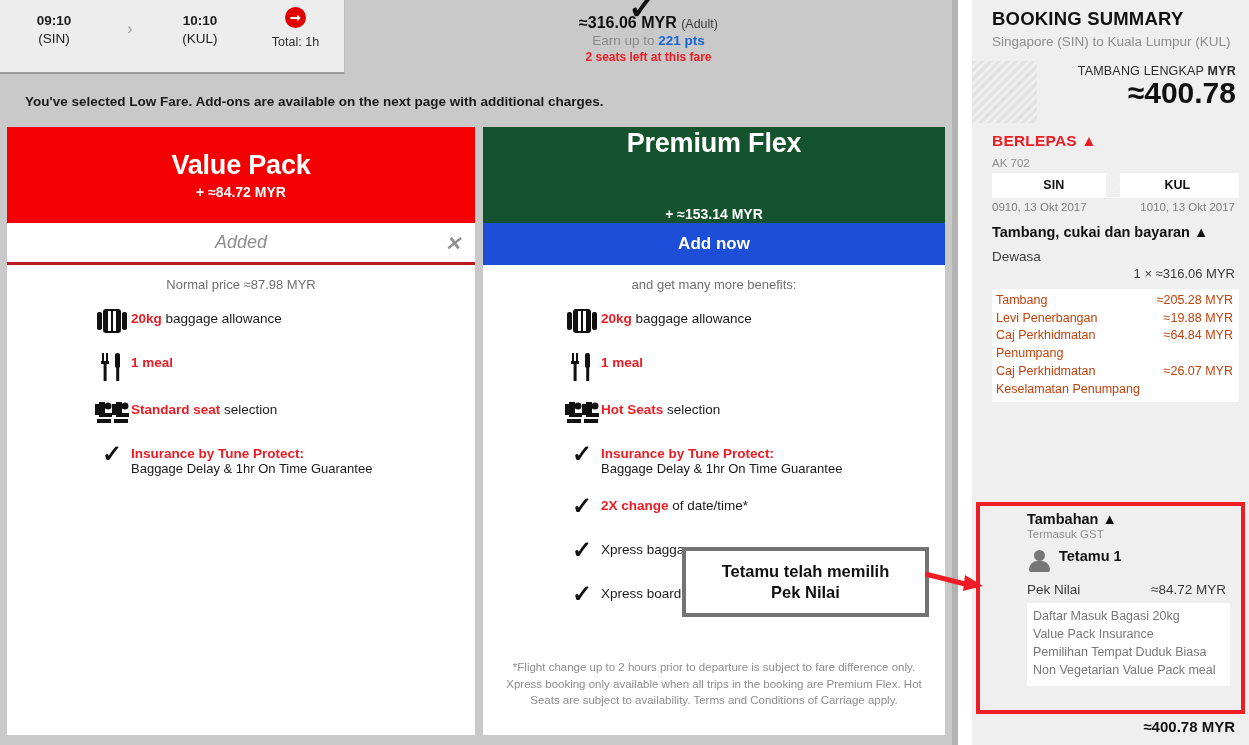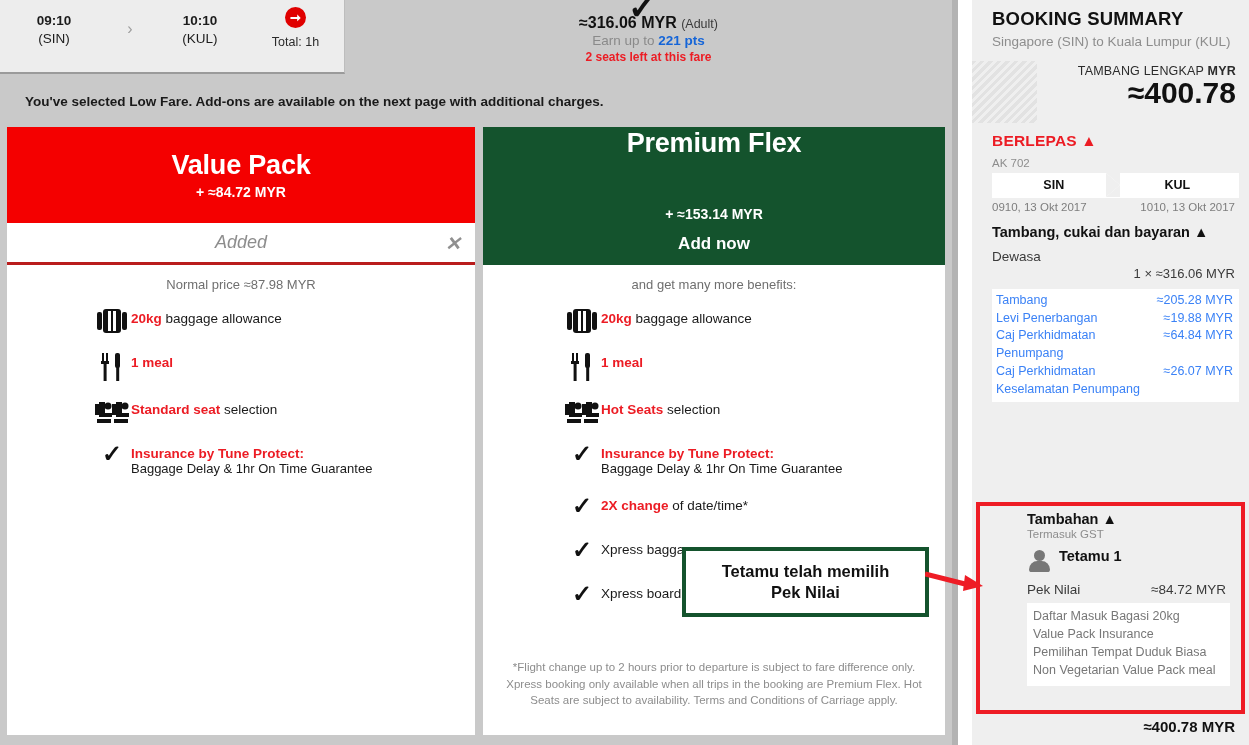--- a/index.html
+++ b/index.html
@@ -116,21 +116,21 @@
   .action-bar {
     height: 42px; display: flex; align-items: center;
     justify-content: center; position: relative;
   }
   .action-added {
     background: #fff; color: #8d8d8d; font-size: 18px;
     border-bottom: 3px solid #b91c1c;
     font-style: italic;
   }
   .action-add {
-    background: #14532d; color: #fff; font-size: 17px; font-weight: bold;
+    background: #1d4ed8; color: #fff; font-size: 17px; font-weight: bold;
   }
   .close-x {
     position: absolute; right: 14px; top: 50%;
     transform: translateY(-50%);
     font-size: 19px; color: #909090; font-weight: bold;
     line-height: 1; cursor: pointer;
   }
 
   .sub-note {
     text-align: center; font-size: 13px; color: #6f6f6f;
@@ -160,21 +160,21 @@
   .footnote {
     position: absolute; left: 14px; right: 14px; bottom: 26px;
     text-align: center; font-size: 11.5px; color: #8d8d8d;
     line-height: 1.45;
   }
 
   
   .callout {
     position: absolute; left: 682px; top: 547px;
     width: 247px; height: 70px;
-    background: #fff; border: 4px solid #14532d;
+    background: #fff; border: 4px solid #737373;
     display: flex; flex-direction: column;
     align-items: center; justify-content: center;
     font-size: 16.5px; font-weight: bold; color: #111;
     line-height: 1.3; z-index: 40;
   }
   .callout-arrow {
     position: absolute; left: 925px; top: 570px;
     width: 60px; height: 22px; z-index: 41;
   }
 
@@ -263,21 +263,21 @@
   .sb-qty {
     padding: 2px 14px 0 0; font-size: 13px;
     color: #3a3a3a; text-align: right;
   }
   .fare-rows {
     margin: 8px 10px 0 20px; background: #fff;
     padding: 3px 4px 4px 4px;
   }
   .fare-row {
     display: flex; justify-content: space-between;
-    font-size: 12.5px; color: #3b82f6; line-height: 1.42;
+    font-size: 12.5px; color: #c2410c; line-height: 1.42;
   }
   .fr-label { max-width: 145px; }
   .fr-val { white-space: nowrap; padding-right: 2px; }
 
   
   .addon-box {
     position: absolute; left: 4px; top: 502px;
     width: 269px; height: 212px;
     border: 4px solid #ee1c25; background: #efefef; padding-left: 32px;
   }

